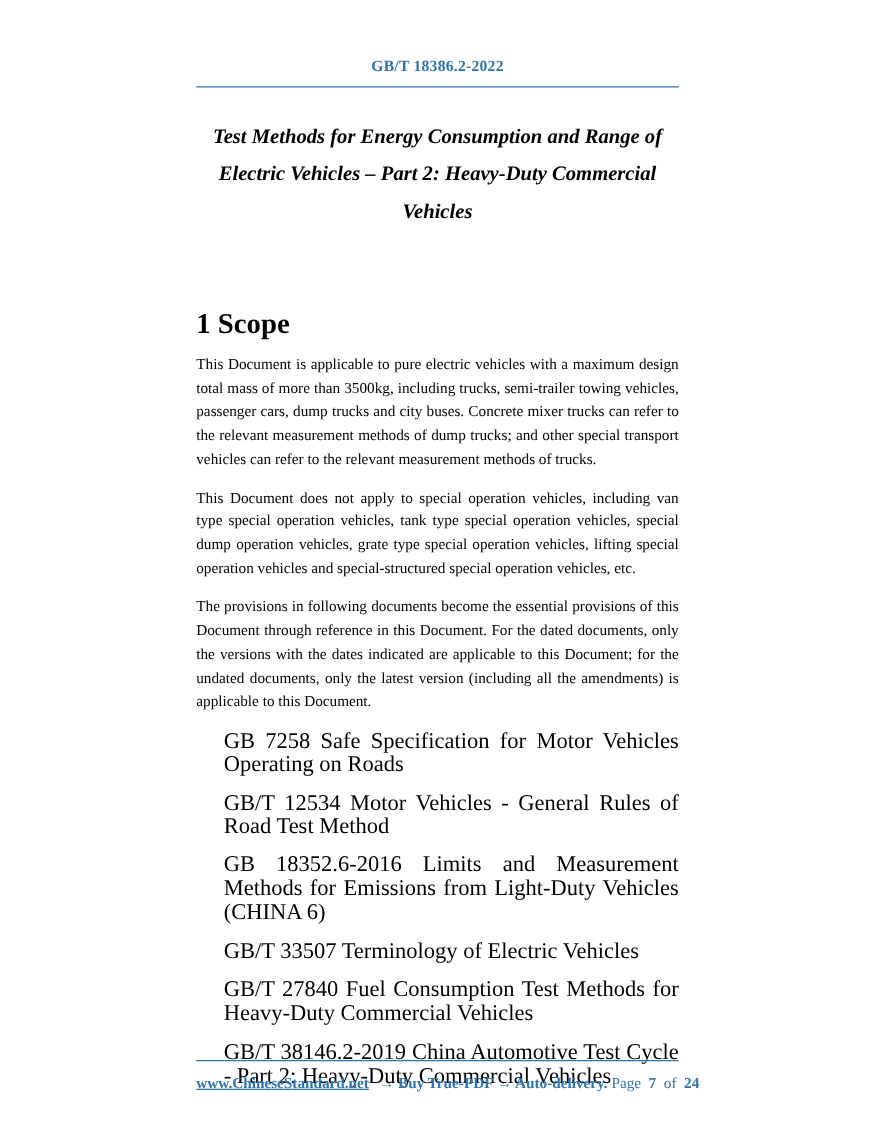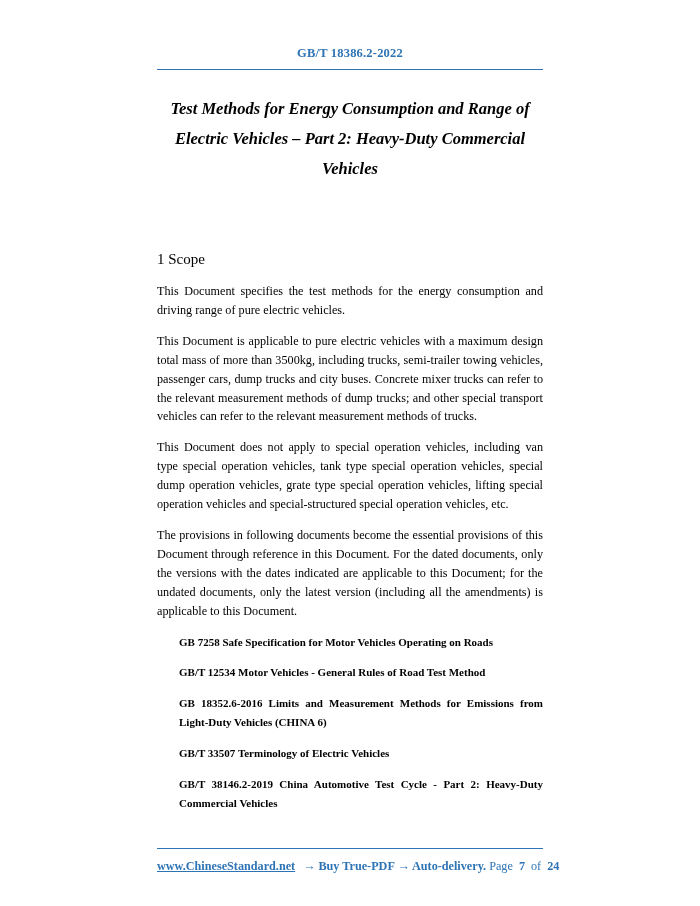--- a/index.html
+++ b/index.html
@@ -43,43 +43,42 @@
     text-align: center;
     font-size: 16.5px;
     font-weight: bold;
     line-height: 30px;
     font-style: italic;
   }
   .title-line {
     display: block;
   }
   .section-heading {
-    font-size: 15px;
-    font-weight: normal;
+    font-size: 23px;
+    font-weight: bold;
     line-height: 22px;
     margin: 0;
   }
   .section-heading.first {
     margin-top: 64px;
   }
   .section-heading.second {
     margin-top: 22px;
   }
   .para {
     font-size: 12.2px;
     line-height: 18.9px;
     text-align: justify;
     margin: 12px 0 0 0;
   }
   .reference {
-    font-size: 11px;
+    font-size: 18px;
     line-height: 18.9px;
     text-align: justify;
     margin: 12px 0 0 22px;
-    font-weight: bold;
   }
   
   .doc-footer {
     position: absolute;
     left: 125px;
     right: 125px;
     bottom: 32px;
   }
   .footer-rule {
     border: none;
@@ -129,37 +128,37 @@
 
   <main class="content">
 
     <h1 class="title">
       <span class="title-line">Test Methods for Energy Consumption and Range of</span>
       <span class="title-line">Electric Vehicles – Part 2: Heavy-Duty Commercial Vehicles</span>
     </h1>
 
     <h2 class="section-heading first">1 Scope</h2>
 
-    <p class="para">This Document specifies the test methods for the energy consumption and driving range of pure electric vehicles.</p>
 
     <p class="para">This Document is applicable to pure electric vehicles with a maximum design total mass of more than 3500kg, including trucks, semi-trailer towing vehicles, passenger cars, dump trucks and city buses. Concrete mixer trucks can refer to the relevant measurement methods of dump trucks; and other special transport vehicles can refer to the relevant measurement methods of trucks.</p>
 
     <p class="para">This Document does not apply to special operation vehicles, including van type special operation vehicles, tank type special operation vehicles, special dump operation vehicles, grate type special operation vehicles, lifting special operation vehicles and special-structured special operation vehicles, etc.</p>
 
 
     <p class="para">The provisions in following documents become the essential provisions of this Document through reference in this Document. For the dated documents, only the versions with the dates indicated are applicable to this Document; for the undated documents, only the latest version (including all the amendments) is applicable to this Document.</p>
 
     <p class="reference">GB 7258 Safe Specification for Motor Vehicles Operating on Roads</p>
 
     <p class="reference">GB/T 12534 Motor Vehicles - General Rules of Road Test Method</p>
 
     <p class="reference">GB 18352.6-2016 Limits and Measurement Methods for Emissions from Light-Duty Vehicles (CHINA 6)</p>
 
     <p class="reference">GB/T 33507 Terminology of Electric Vehicles</p>
 
+    <p class="reference">GB/T 27840 Fuel Consumption Test Methods for Heavy-Duty Commercial Vehicles</p>
 
     <p class="reference">GB/T 38146.2-2019 China Automotive Test Cycle - Part 2: Heavy-Duty Commercial Vehicles</p>
 
   </main>
 
   <footer class="doc-footer">
     <hr class="footer-rule">
     <div class="footer-row">
       <div class="footer-left">
         <a class="footer-link">www.ChineseStandard.net</a>

